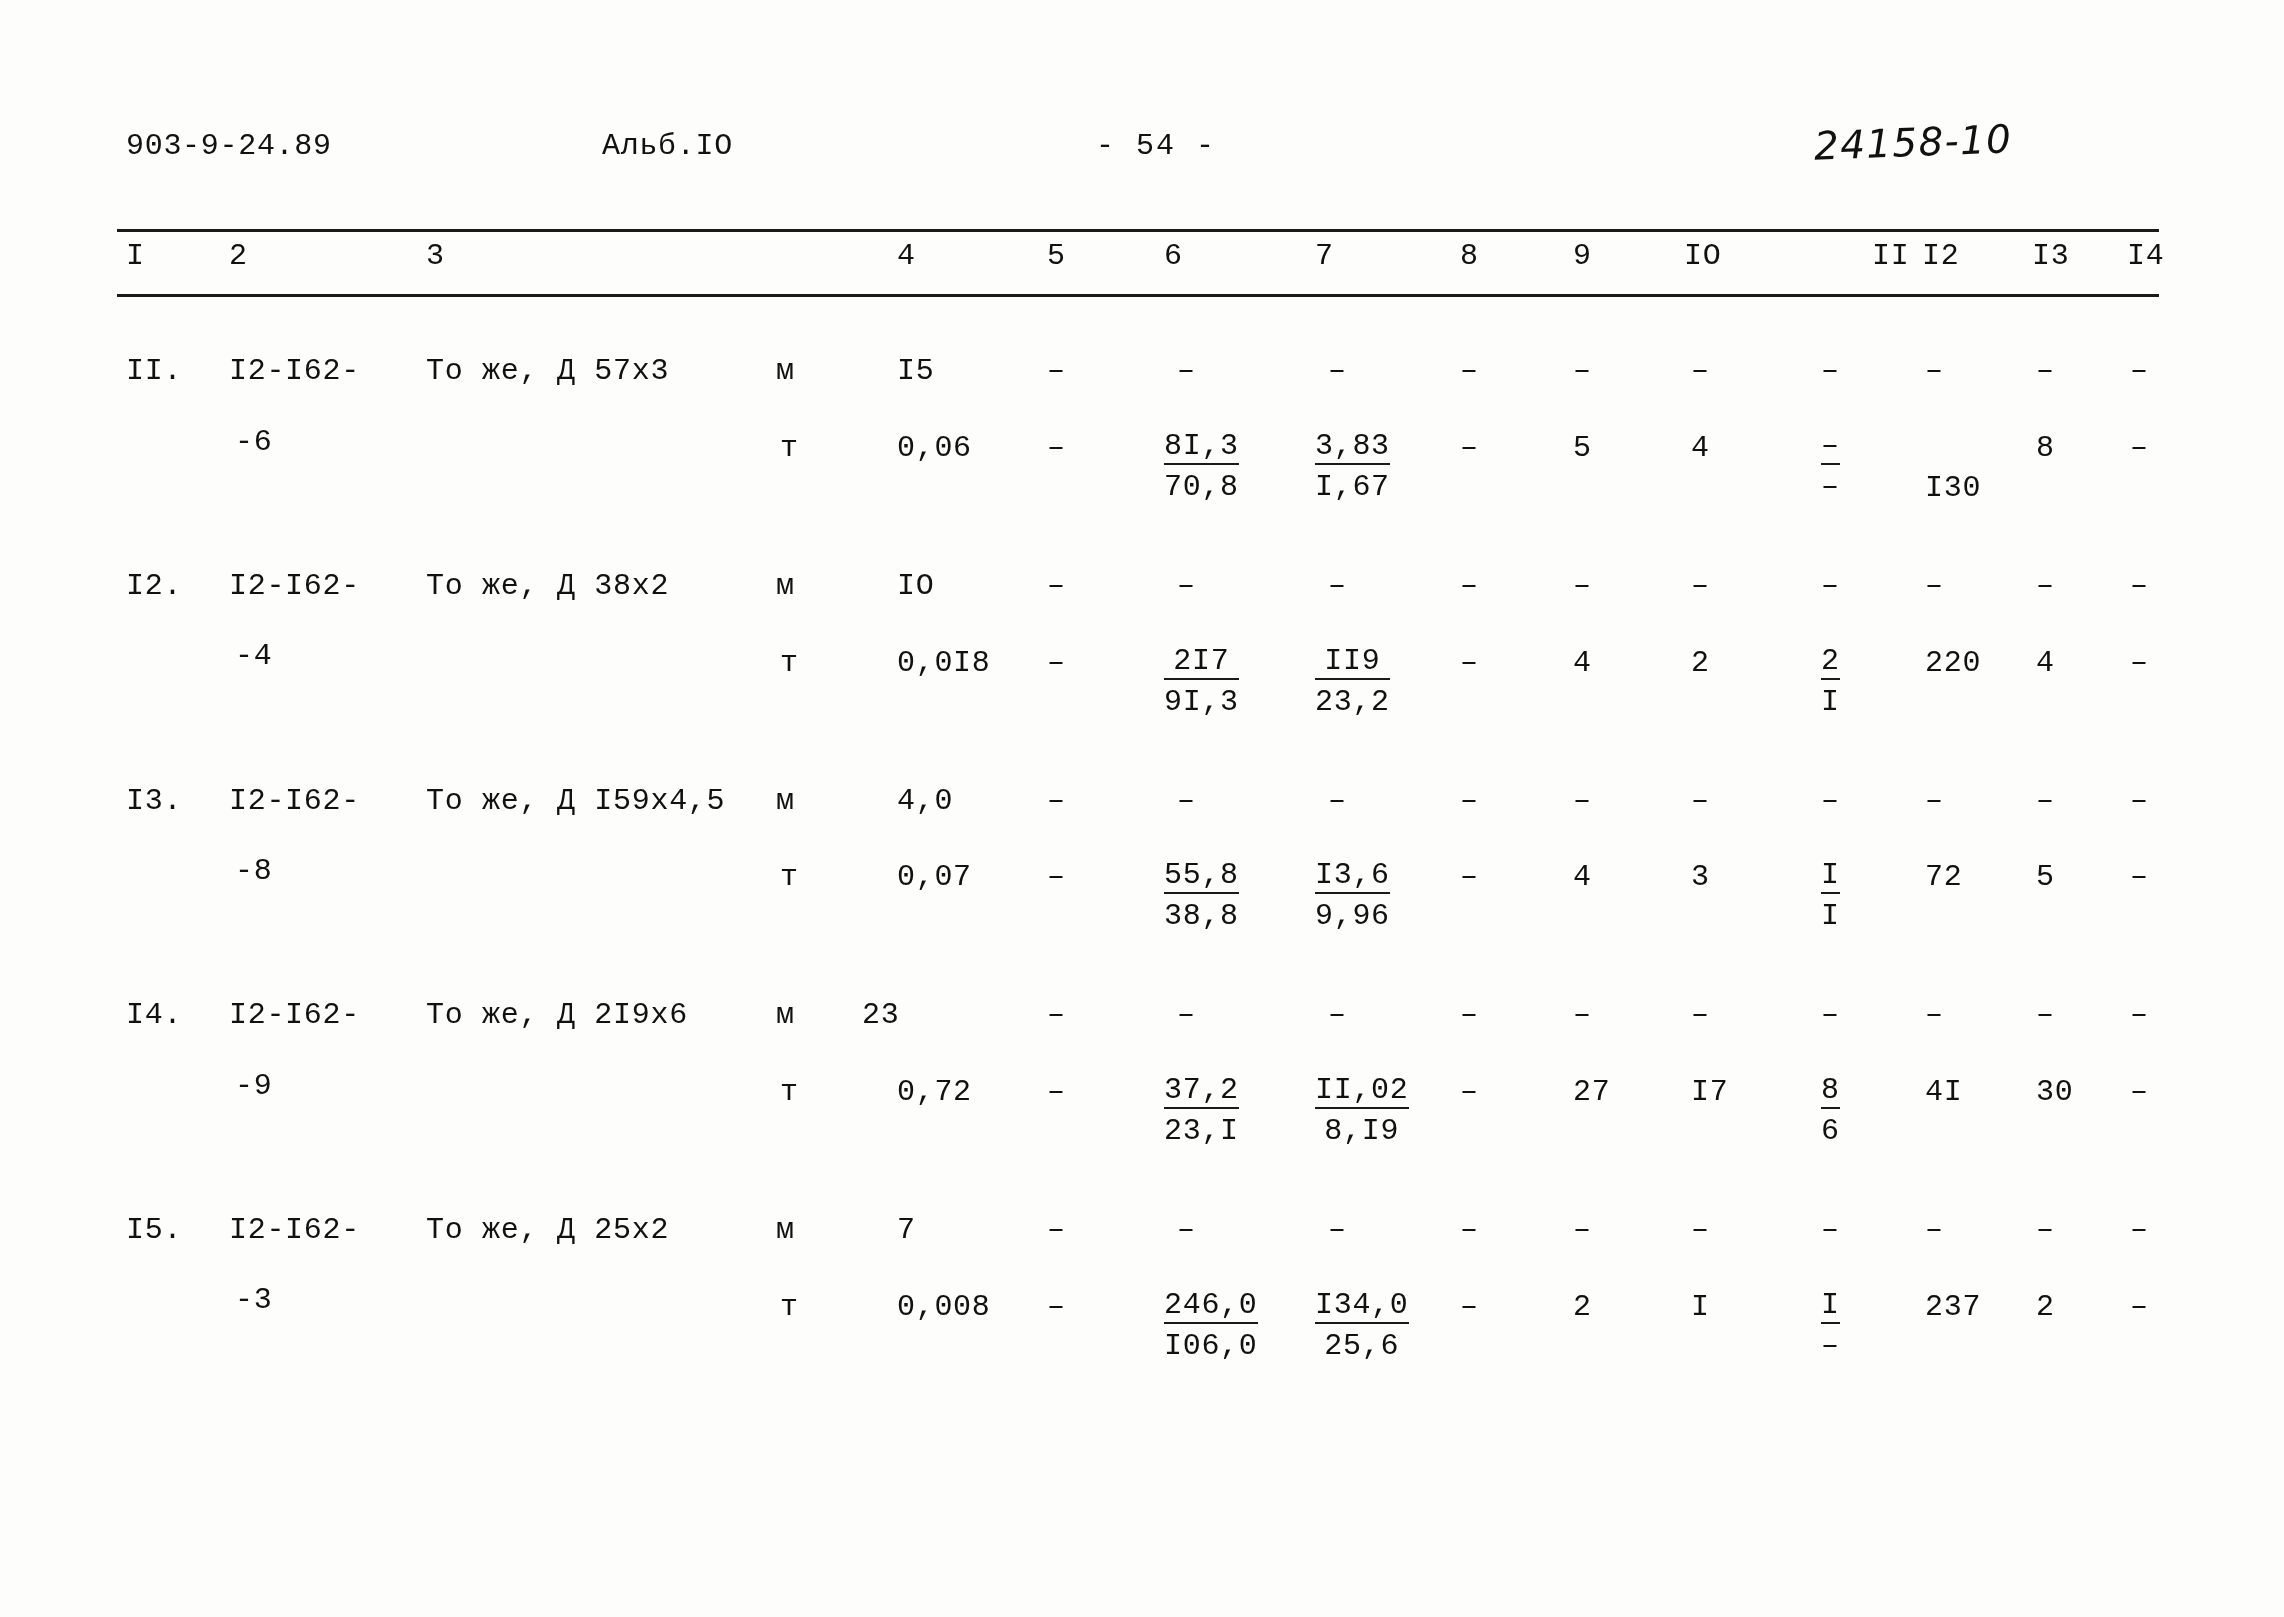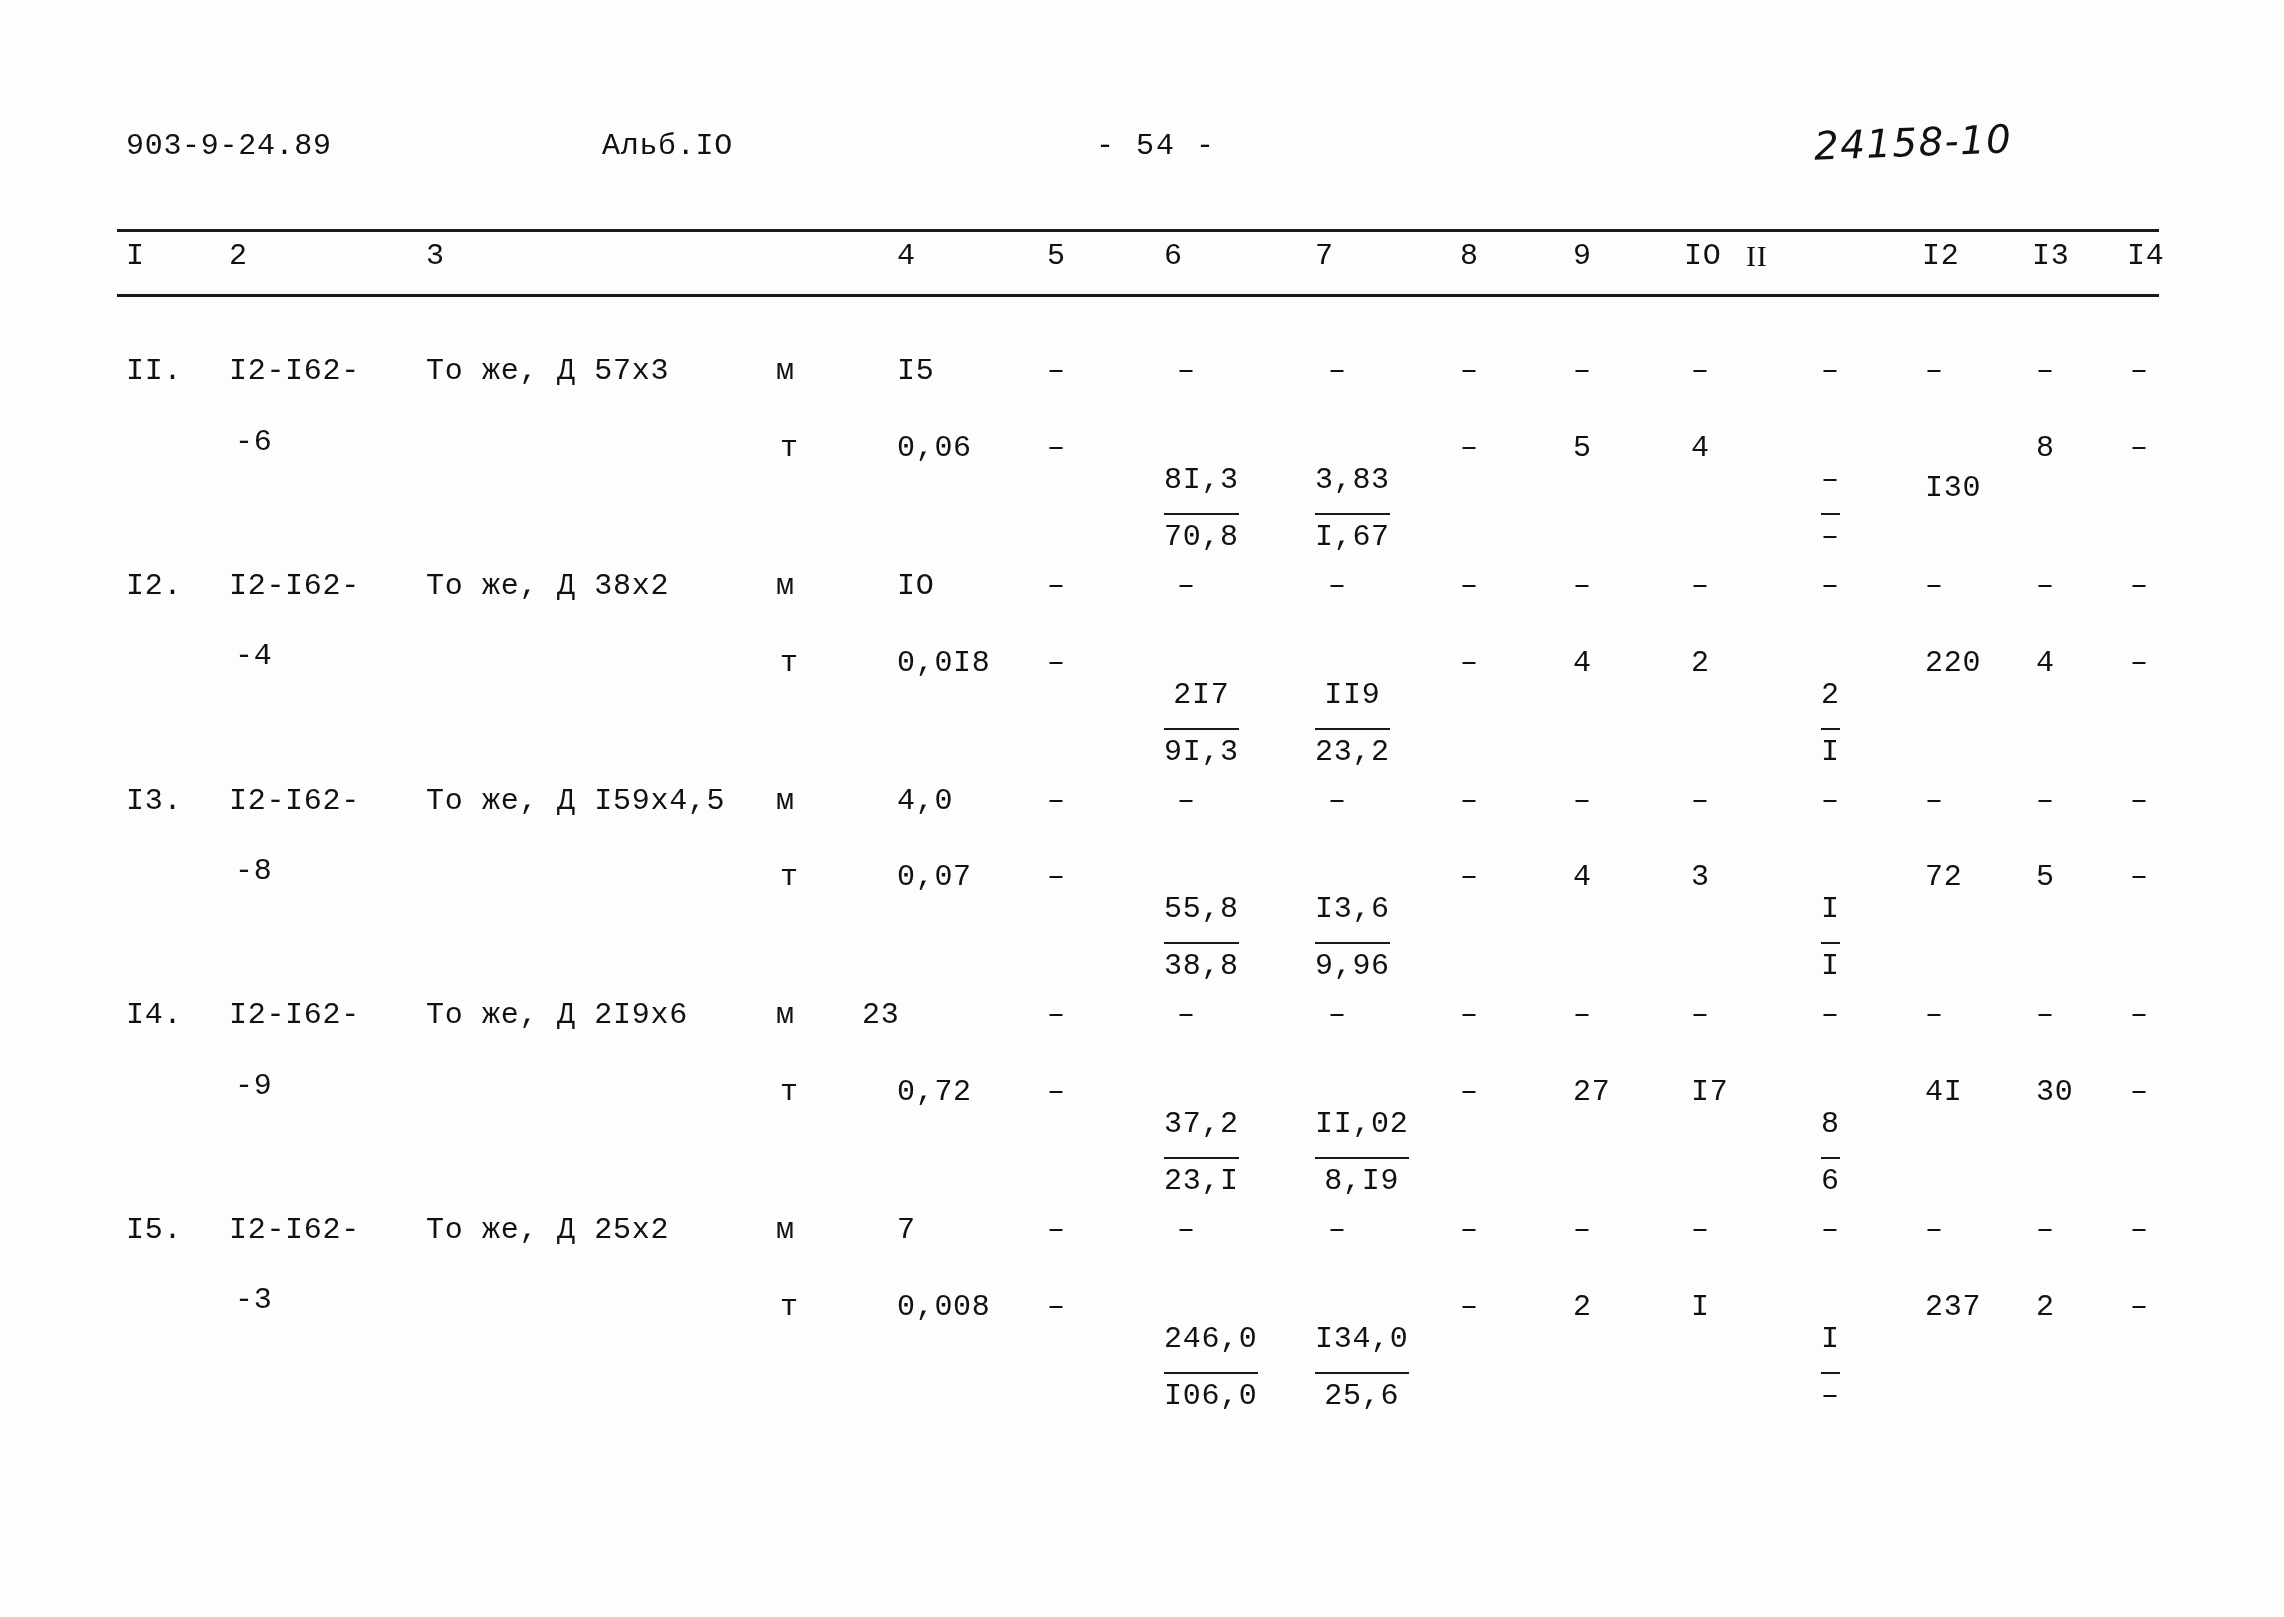--- a/index.html
+++ b/index.html
@@ -105,23 +105,22 @@
   .frac {
     position: absolute;
     font-size: 30px;
     letter-spacing: 0.7px;
     text-align: center;
     line-height: 1.0;
   }
   .frac .num {
     display: block;
     border-bottom: 2.6px solid #1a1a1a;
-    padding-bottom: 18px;
-    white-space: nowrap;
-    margin-top: 34px;
+    padding-bottom: 2px;
+    white-space: nowrap;
   }
   .frac .den {
     display: block;
     padding-top: 6.5px;
     white-space: nowrap;
   }
   .dash { letter-spacing: 0; }
 </style>
 </head>
 <body>
@@ -142,21 +141,21 @@
       <div class="colhead" style="left: 126px;">I</div>
       <div class="colhead" style="left: 229px;">2</div>
       <div class="colhead" style="left: 426px;">3</div>
       <div class="colhead" style="left: 897px;">4</div>
       <div class="colhead" style="left: 1047px;">5</div>
       <div class="colhead" style="left: 1164px;">6</div>
       <div class="colhead" style="left: 1315px;">7</div>
       <div class="colhead" style="left: 1460px;">8</div>
       <div class="colhead" style="left: 1573px;">9</div>
       <div class="colhead" style="left: 1684px;">IO</div>
-      <div class="colhead" style="left: 1746px; font-family: Liberation Serif, serif;">II</div>
+      <div class="colhead" style="left: 1872px;">II</div>
       <div class="colhead" style="left: 1922px;">I2</div>
       <div class="colhead" style="left: 2032px;">I3</div>
       <div class="colhead" style="left: 2127px;">I4</div>
     </div>
 
   <div class="tbody" id="tbody">
       <div class="cell" style="left: 126px; top: 354px;">II.</div>
       <div class="cell" style="left: 229px; top: 354px;">I2-I62-</div>
       <div class="cell" style="left: 235px; top: 425px;">-6</div>
       <div class="cell" style="left: 426px; top: 354px;">То же, Д 57х3</div>

